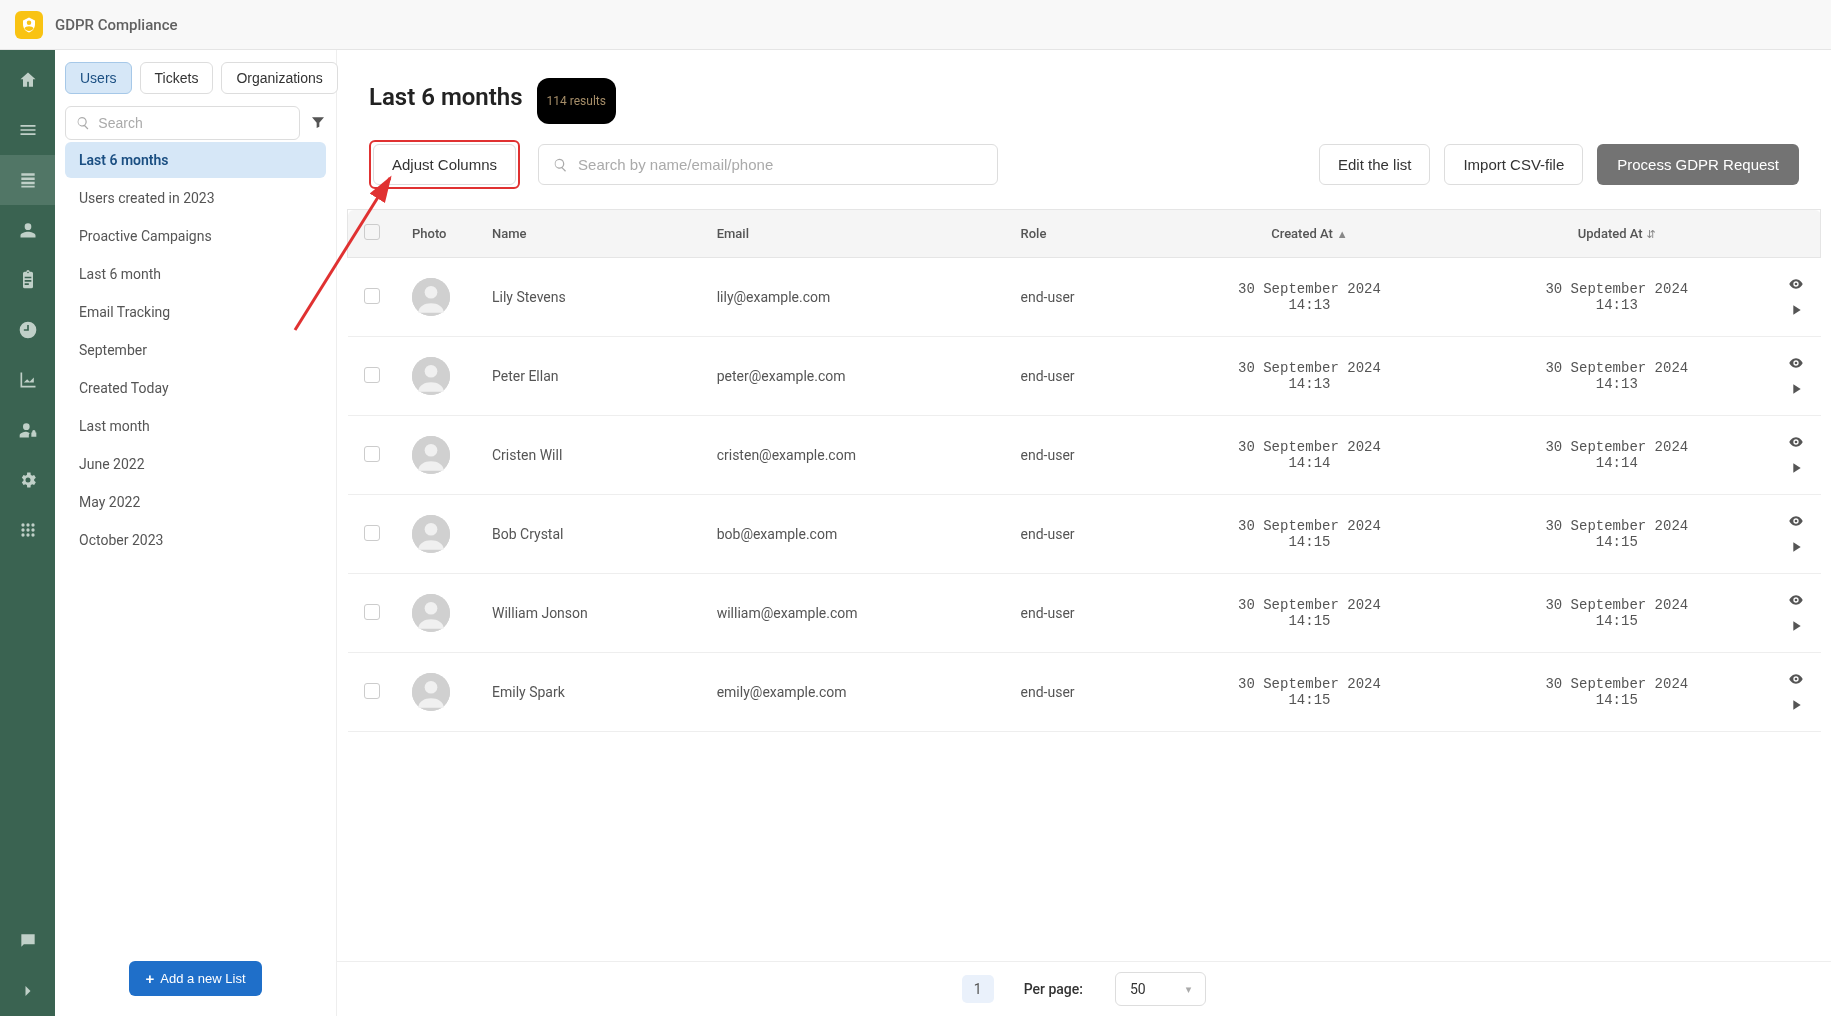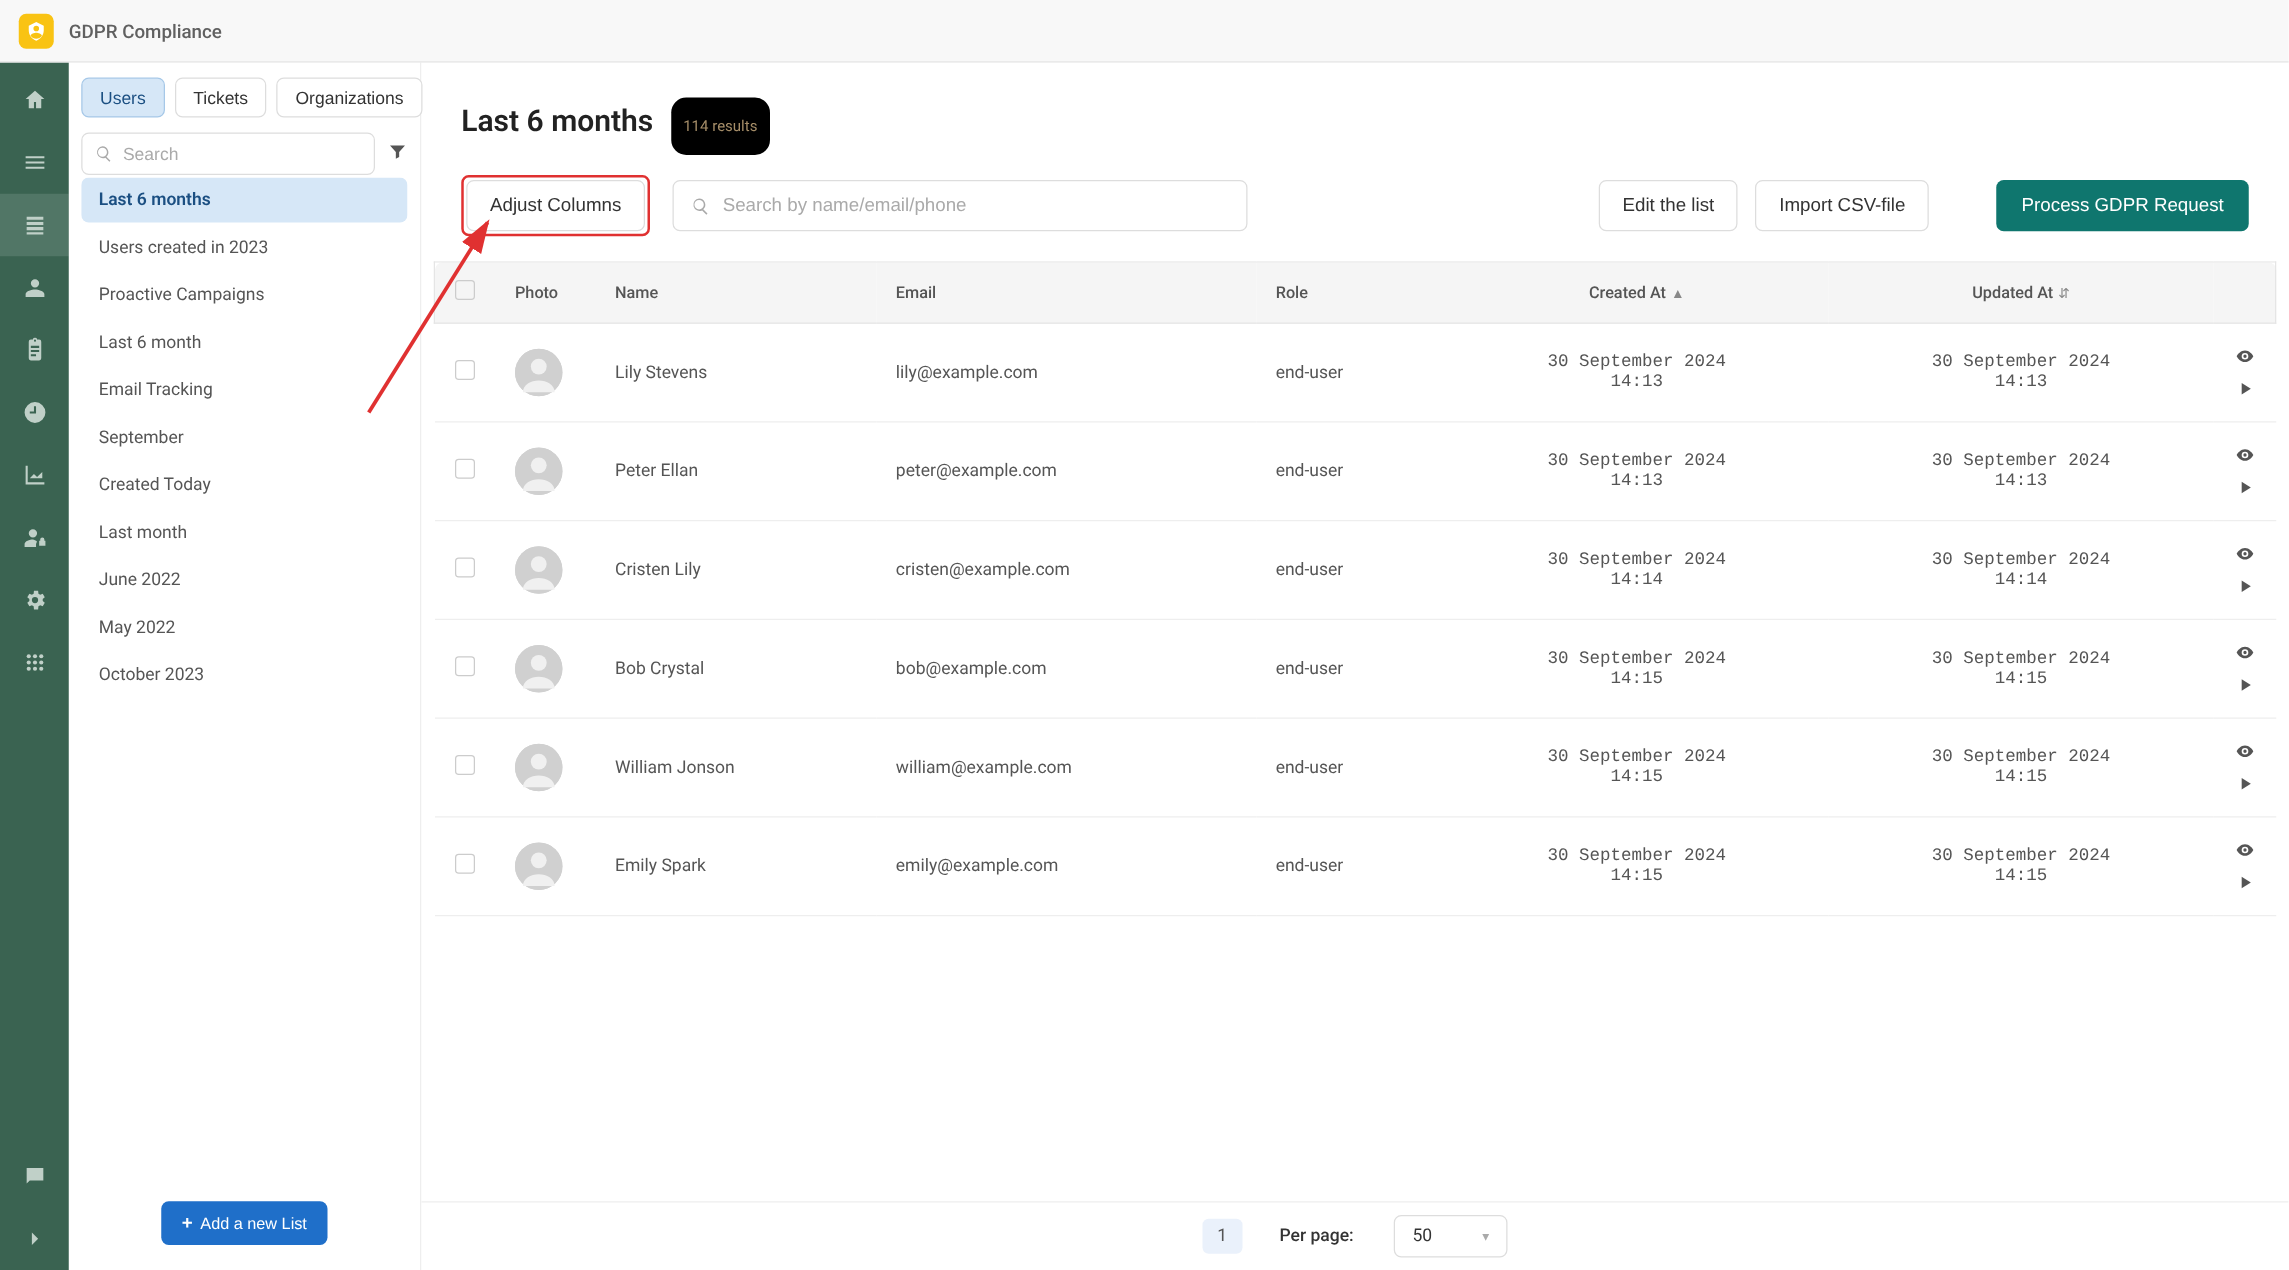--- a/index.html
+++ b/index.html
@@ -46,21 +46,21 @@
 .result-badge { background: #000000; color: #a58d68; padding: 16px 10px; border-radius: 12px; font-size: 12px; }
 .actions-row { display: flex; align-items: center; gap: 18px; margin-bottom: 20px; }
 .adjust-btn-wrap { position: relative; border: 2px solid #e03131; border-radius: 6px; padding: 2px; }
 .adjust-btn { border: 1px solid #ddd; background: #fff; padding: 11px 18px; border-radius: 6px; cursor: pointer; font-size: 15px; color: #333; }
 .main-search { flex: 1; max-width: 460px; border: 1px solid #ddd; border-radius: 6px; display: flex; align-items: center; padding: 11px 14px; }
 .main-search svg { width: 16px; height: 16px; fill: #aaa; margin-right: 10px; }
 .main-search input { border: none; outline: none; font-size: 15px; width: 100%; }
 .main-search input::placeholder { color: #aaa; }
 .actions-right { margin-left: auto; display: flex; gap: 14px; }
 .btn-outline { border: 1px solid #ddd; background: #fff; padding: 11px 18px; border-radius: 6px; cursor: pointer; font-size: 15px; color: #333; }
-.btn-primary { background: #0f766e; color: #fff; border: none; padding: 11px 20px; border-radius: 6px; cursor: pointer; font-size: 15px; margin-left: 40px; }
+.btn-primary { background: #737373; color: #fff; border: none; padding: 11px 20px; border-radius: 6px; cursor: pointer; font-size: 15px; }
 
 
 .arrow-svg { position: absolute; pointer-events: none; z-index: 20; }
 
 
 .table-wrap { flex: 1; overflow: auto; padding: 0 0 0 0; }
 table { width: calc(100% - 20px); border-collapse: collapse; margin-left: 10px; }
 thead th { background: #f5f5f5; text-align: left; padding: 14px 16px; color: #555; font-weight: 500; font-size: 13px; border-bottom: 1px solid #e5e5e5; border-top: 1px solid #e5e5e5; }
 thead th:first-child { border-left: 1px solid #e5e5e5; border-top-left-radius: 6px; }
 thead th:last-child { border-right: 1px solid #e5e5e5; border-top-right-radius: 6px; }
@@ -336,21 +336,21 @@
     <td><span class="checkbox"></span></td>
     <td>
                 <div class="avatar">
                   <svg viewBox="0 0 24 24">
                     <circle cx="12" cy="12" r="12" fill="#d0d0d0"></circle>
                     <circle cx="12" cy="9" r="4" fill="#f0f0f0"></circle>
                     <path d="M4 22c0-4 4-6 8-6s8 2 8 6" fill="#f0f0f0"></path>
                   </svg>
                 </div>
               </td>
-    <td>Cristen Lily</td>
+    <td>Cristen Will</td>
     <td>cristen@example.com</td>
     <td>end-user</td>
     <td class="center">
                 <div class="date-cell">
                   <span class="d1">30 September 2024</span>
                   <span class="d2">14:14</span>
                 </div>
               </td>
     <td class="center">
                 <div class="date-cell">

